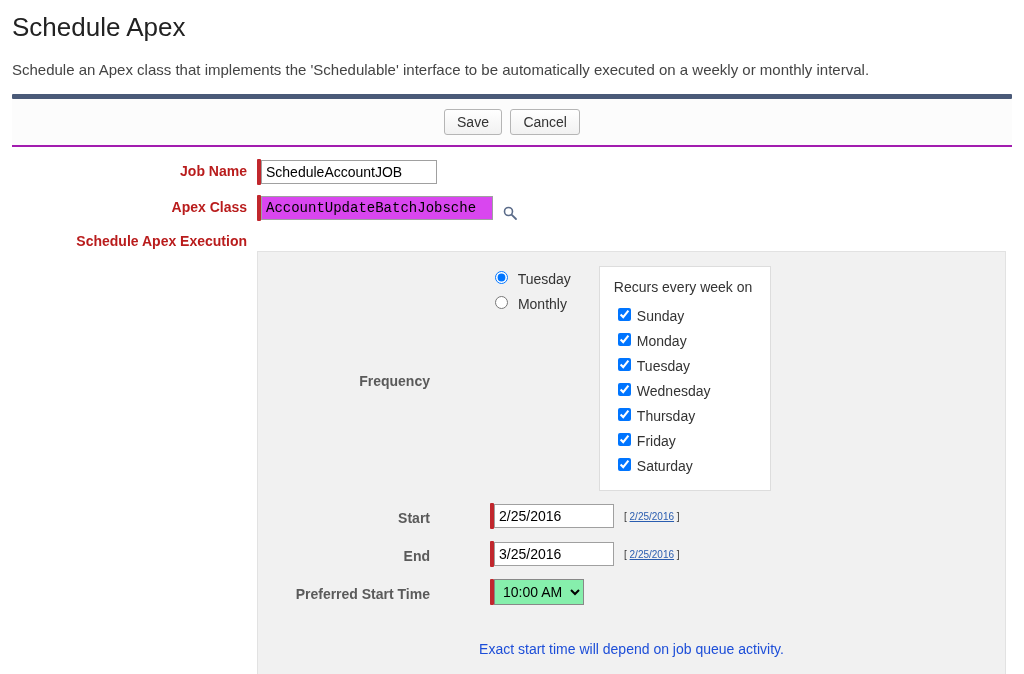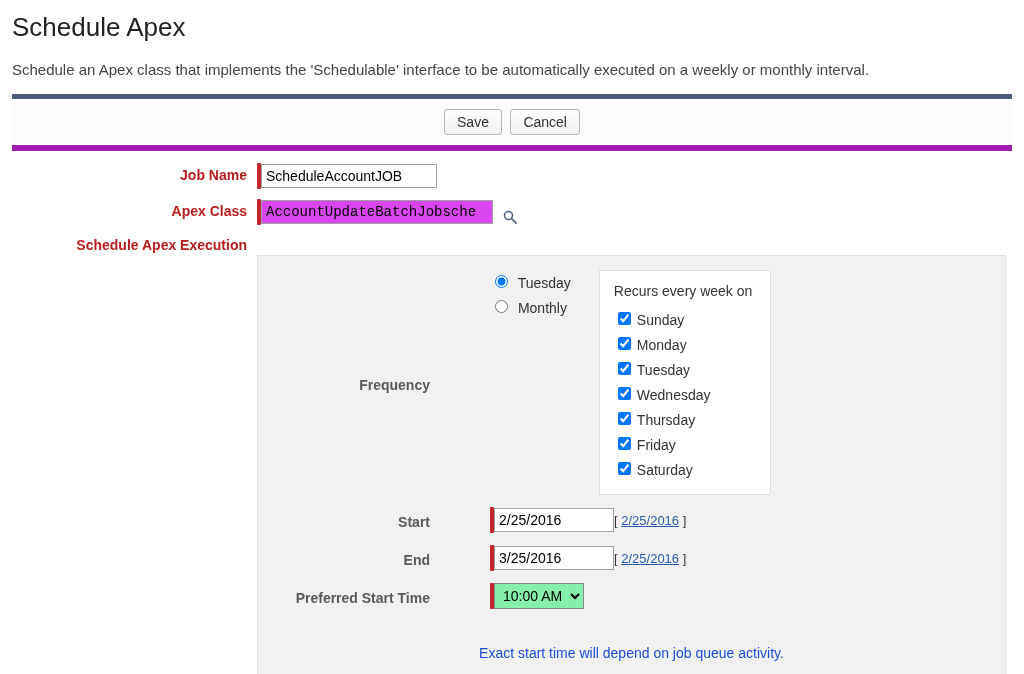--- a/index.html
+++ b/index.html
@@ -26,21 +26,21 @@
   }
   .hr {
     height: 5px;
     background: #4a5a78;
     border-radius: 1px;
     margin-bottom: 0;
   }
   .btnbar {
     text-align: center;
     padding: 10px 0 10px 0;
-    border-bottom: 6px solid #a21caf;
+    border-bottom: 2px solid #a21caf;
     background: #fcfcfc;
   }
   .btn {
     display: inline-block;
     font-size: 14px;
     color: #333;
     background: linear-gradient(#ffffff, #f1f1f1);
     border: 1px solid #b5b5b5;
     border-radius: 3px;
     padding: 4px 12px;
@@ -146,22 +146,23 @@
     font-size: 14px;
     color: #333;
   }
   .recur-title { margin: 2px 0 10px 0; }
   .recur-box label {
     display: block;
     margin: 6px 0;
     cursor: pointer;
   }
   .date-hint {
-    font-size: 13px;
-    color: #333;
+    font-size: 10px;
+    color: #333;
+    margin-left: 10px;
   }
   .date-hint a {
     color: #2a5db0;
     text-decoration: underline;
     cursor: pointer;
   }
   select.time {
     font-family: Arial, Helvetica, sans-serif;
     font-size: 14px;
     height: 26px;

